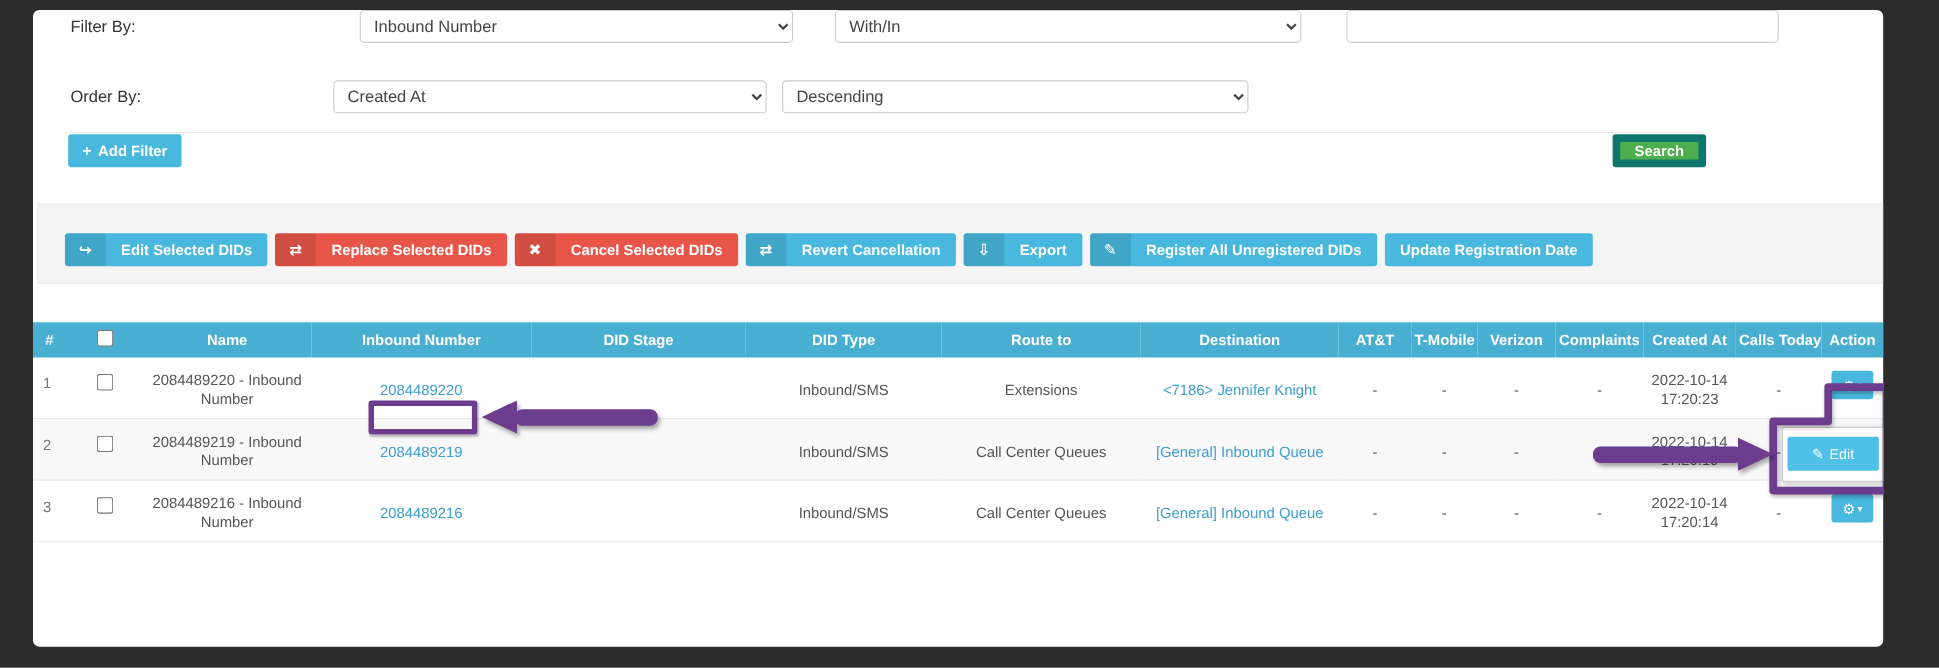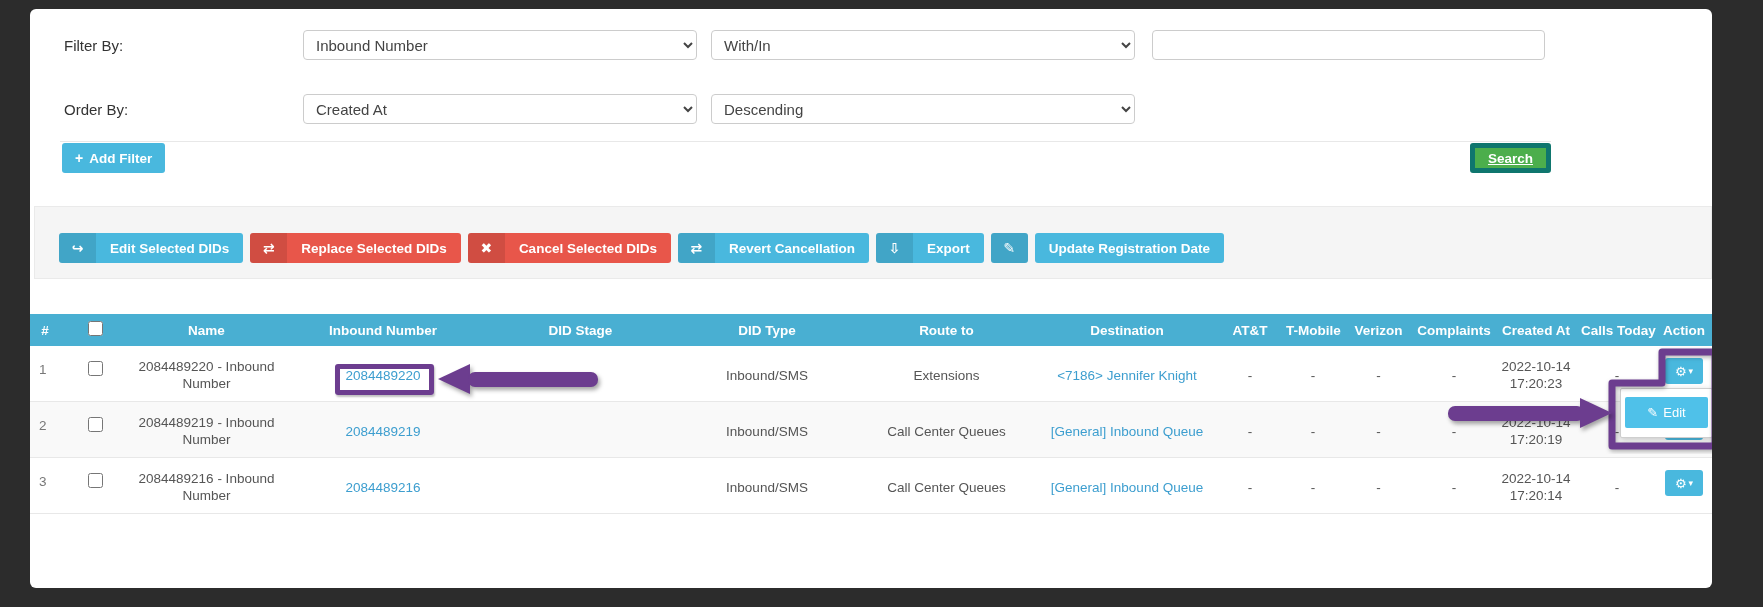--- a/index.html
+++ b/index.html
@@ -12,21 +12,21 @@
     background:#2c2c2c; position:relative;
     font-family:"Liberation Sans","DejaVu Sans",sans-serif;
     border-radius:14px; overflow:hidden;
   }
   #content{
     position:absolute; left:30px; top:9px; width:1682px; height:579px;
     background:#ffffff; border-radius:6px; overflow:hidden;
   }
   
   .filter-row{display:flex; align-items:center; height:30px;}
-  .filter-row.first{margin-top:21px;}
+  .filter-row.first{gap:24px;}
   .filter-row + .filter-row{margin-top:34px;}
   .filter-label{width:273px; padding-left:34px; font-size:15px; color:#333;}
   .fsel, .ftext{
     height:30px; border:1px solid #ccc; border-radius:4px; background:#fff;
     font-family:inherit; font-size:15px; color:#444; padding:0 8px;
   }
   .fsel.w1{width:394px; margin-right:14px;}
   .fsel.w2{width:424px; margin-right:17px;}
   .ftext{width:393px;}
   hr.sep{border:none; border-top:1px solid #e8e8e8; margin:17px 161px 0 30px;}
@@ -35,21 +35,21 @@
     margin:1px 161px 0 32px; height:30px;
   }
   .btn{
     border:none; border-radius:3px; color:#fff; cursor:pointer;
     font-family:inherit; font-size:13.5px; font-weight:600;
     height:30px; display:inline-flex; align-items:stretch; overflow:hidden; padding:0;
   }
   .btn-plain{align-items:center; padding:0 13px;}
   .bg-blue{background:var(--blue);}
   .bg-red{background:var(--red);}
-  .bg-green{background:var(--green); border:5px solid #0f766e;text-decoration:underline;}
+  .bg-green{background:var(--green); border:7px solid #0f766e;}
   .plus-glyph{font-weight:700; margin-right:6px; font-size:14px;}
   
   .band{
     margin-top:33px; margin-left:4px; width:1678px;
     background:#f5f5f5; border:1px solid #eaeaea;
     padding:26px 0 9px 24px;
   }
   .tb-row{display:flex; gap:7px; margin-bottom:6px;}
   .tb .tb-ic{
     width:37px; display:flex; align-items:center; justify-content:center;
@@ -157,20 +157,21 @@
         <button class="btn tb bg-blue">
           <span class="tb-ic">⇄</span>
           <span class="tb-label">Revert Cancellation</span>
         </button>
         <button class="btn tb bg-blue">
           <span class="tb-ic">⇩</span>
           <span class="tb-label">Export</span>
         </button>
         <button class="btn tb bg-blue">
           <span class="tb-ic">✎</span>
+          <span class="tb-label">Register All Unregistered DIDs</span>
         </button>
         <button class="btn tb bg-blue">
           <span class="tb-label">Update Registration Date</span>
         </button>
       </div>
     </div>
 
   <table>
     <colgroup id="cols">
         <col style="width: 30px;">

